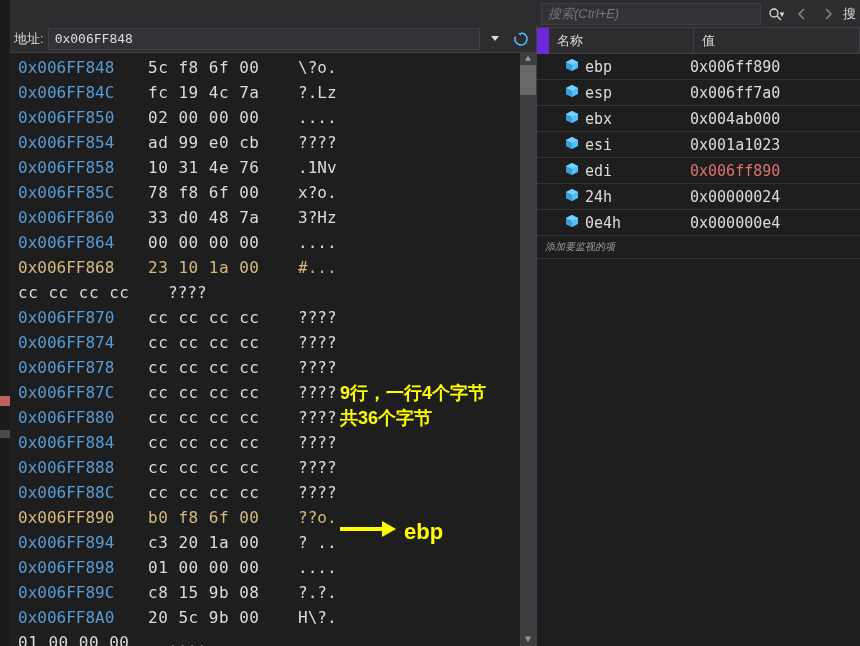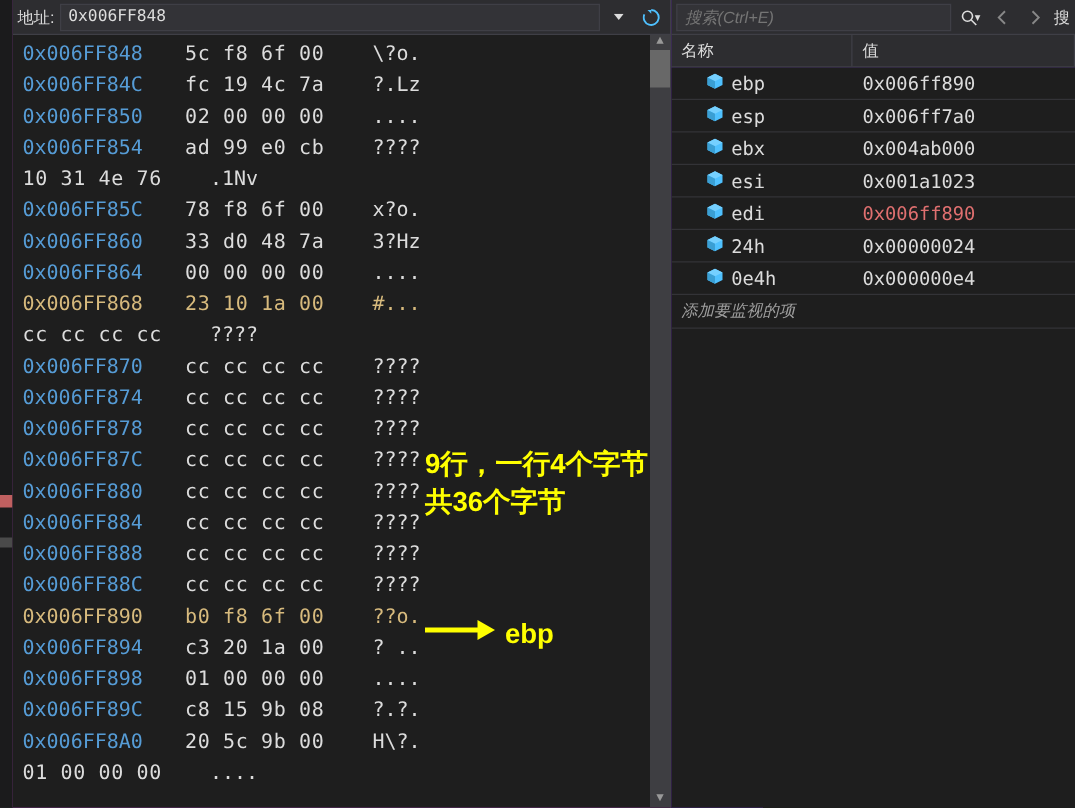--- a/index.html
+++ b/index.html
@@ -8,24 +8,25 @@
     font-family: Consolas, "Courier New", monospace;
     font-size: 14px;
     color: #dcdcdc;
     width: 860px;
     height: 646px;
     overflow: hidden;
     display: flex;
   }
   .left-pane {
     flex: 0 0 527px;
-    background: #d946ef;
+    background: #14532d;
     display: flex;
     flex-direction: column;
     border-right: 1px solid #3f3f46;
+    margin-top: 25px;
   }
   .right-pane {
     flex: 1;
     background: #6d28d9;
     display: flex;
     flex-direction: column;
   }
   .toolbar {
     height: 28px;
     background: #2d2d30;
@@ -111,37 +112,38 @@
     width: 16px; height: 12px;
     color: #999;
     font-size: 10px;
     text-align: center;
     line-height: 12px;
   }
   .annotation {
     position: absolute;
     color: #ffff00;
     font-family: "Microsoft YaHei", "SimHei", sans-serif;
-    font-size: 22px;
+    font-size: 18px;
     font-weight: bold;
     pointer-events: none;
     line-height: 1.4;
   }
   .arrow-svg {
     position: absolute;
     pointer-events: none;
   }
   .watch-header {
     display: flex;
     height: 26px;
     background: #2d2d30;
     border-bottom: 1px solid #3f3f46;
     font-family: Liberation Serif, serif;
     font-size: 13px;
     color: #dcdcdc;
+    margin-left: 12px;
   }
   .watch-header > div {
     padding: 4px 8px;
     border-right: 1px solid #3f3f46;
   }
   .col-name { flex: 0 0 145px; }
   .col-val { flex: 1; }
   .watch-body {
     flex: 1;
     background: #1e1e1e;
@@ -165,21 +167,21 @@
   .watch-row .col-val { color: #dcdcdc; padding-left: 8px; }
   .watch-row .col-val.changed { color: #e07070; }
   .cube-icon {
     width: 14px; height: 14px;
     display: inline-block;
   }
   .add-row {
     font-style: italic;
     color: #9f9f9f;
     font-family: "Microsoft YaHei", sans-serif;
-    font-size: 13px;
+    font-size: 10px;
     padding: 4px 8px;
     border-bottom: 1px solid #333337;
   }
   .fixed-col-marker {
     position: absolute;
     top: 368px;
     width: 10px;
     height: 18px;
     background: #007acc;
   }
@@ -212,21 +214,21 @@
           <path d="M4 1 L7 1 L7 4 Z" fill="#4fc1ff"></path>
         </svg>
     </button>
   </div>
   <div class="memory-body">
     <div class="mem-rows" id="mem-rows">
         <div class="mem-row"><span class="mem-addr">0x006FF848</span><span class="mem-bytes">5c f8 6f 00</span><span class="mem-ascii">\?o.</span></div>
         <div class="mem-row"><span class="mem-addr">0x006FF84C</span><span class="mem-bytes">fc 19 4c 7a</span><span class="mem-ascii">?.Lz</span></div>
         <div class="mem-row"><span class="mem-addr">0x006FF850</span><span class="mem-bytes">02 00 00 00</span><span class="mem-ascii">....</span></div>
         <div class="mem-row"><span class="mem-addr">0x006FF854</span><span class="mem-bytes">ad 99 e0 cb</span><span class="mem-ascii">????</span></div>
-        <div class="mem-row"><span class="mem-bytes">10 31 4e 76</span><span class="mem-ascii">.1Nv</span></div>
+        <div class="mem-row"><span class="mem-addr">0x006FF858</span><span class="mem-bytes">10 31 4e 76</span><span class="mem-ascii">.1Nv</span></div>
         <div class="mem-row"><span class="mem-addr">0x006FF85C</span><span class="mem-bytes">78 f8 6f 00</span><span class="mem-ascii">x?o.</span></div>
         <div class="mem-row"><span class="mem-addr">0x006FF860</span><span class="mem-bytes">33 d0 48 7a</span><span class="mem-ascii">3?Hz</span></div>
         <div class="mem-row"><span class="mem-addr">0x006FF864</span><span class="mem-bytes">00 00 00 00</span><span class="mem-ascii">....</span></div>
         <div class="mem-row hl"><span class="mem-addr">0x006FF868</span><span class="mem-bytes">23 10 1a 00</span><span class="mem-ascii">#...</span></div>
         <div class="mem-row"><span class="mem-bytes">cc cc cc cc</span><span class="mem-ascii">????</span></div>
         <div class="mem-row"><span class="mem-addr">0x006FF870</span><span class="mem-bytes">cc cc cc cc</span><span class="mem-ascii">????</span></div>
         <div class="mem-row"><span class="mem-addr">0x006FF874</span><span class="mem-bytes">cc cc cc cc</span><span class="mem-ascii">????</span></div>
         <div class="mem-row"><span class="mem-addr">0x006FF878</span><span class="mem-bytes">cc cc cc cc</span><span class="mem-ascii">????</span></div>
         <div class="mem-row"><span class="mem-addr">0x006FF87C</span><span class="mem-bytes">cc cc cc cc</span><span class="mem-ascii">????</span></div>
         <div class="mem-row"><span class="mem-addr">0x006FF880</span><span class="mem-bytes">cc cc cc cc</span><span class="mem-ascii">????</span></div>

